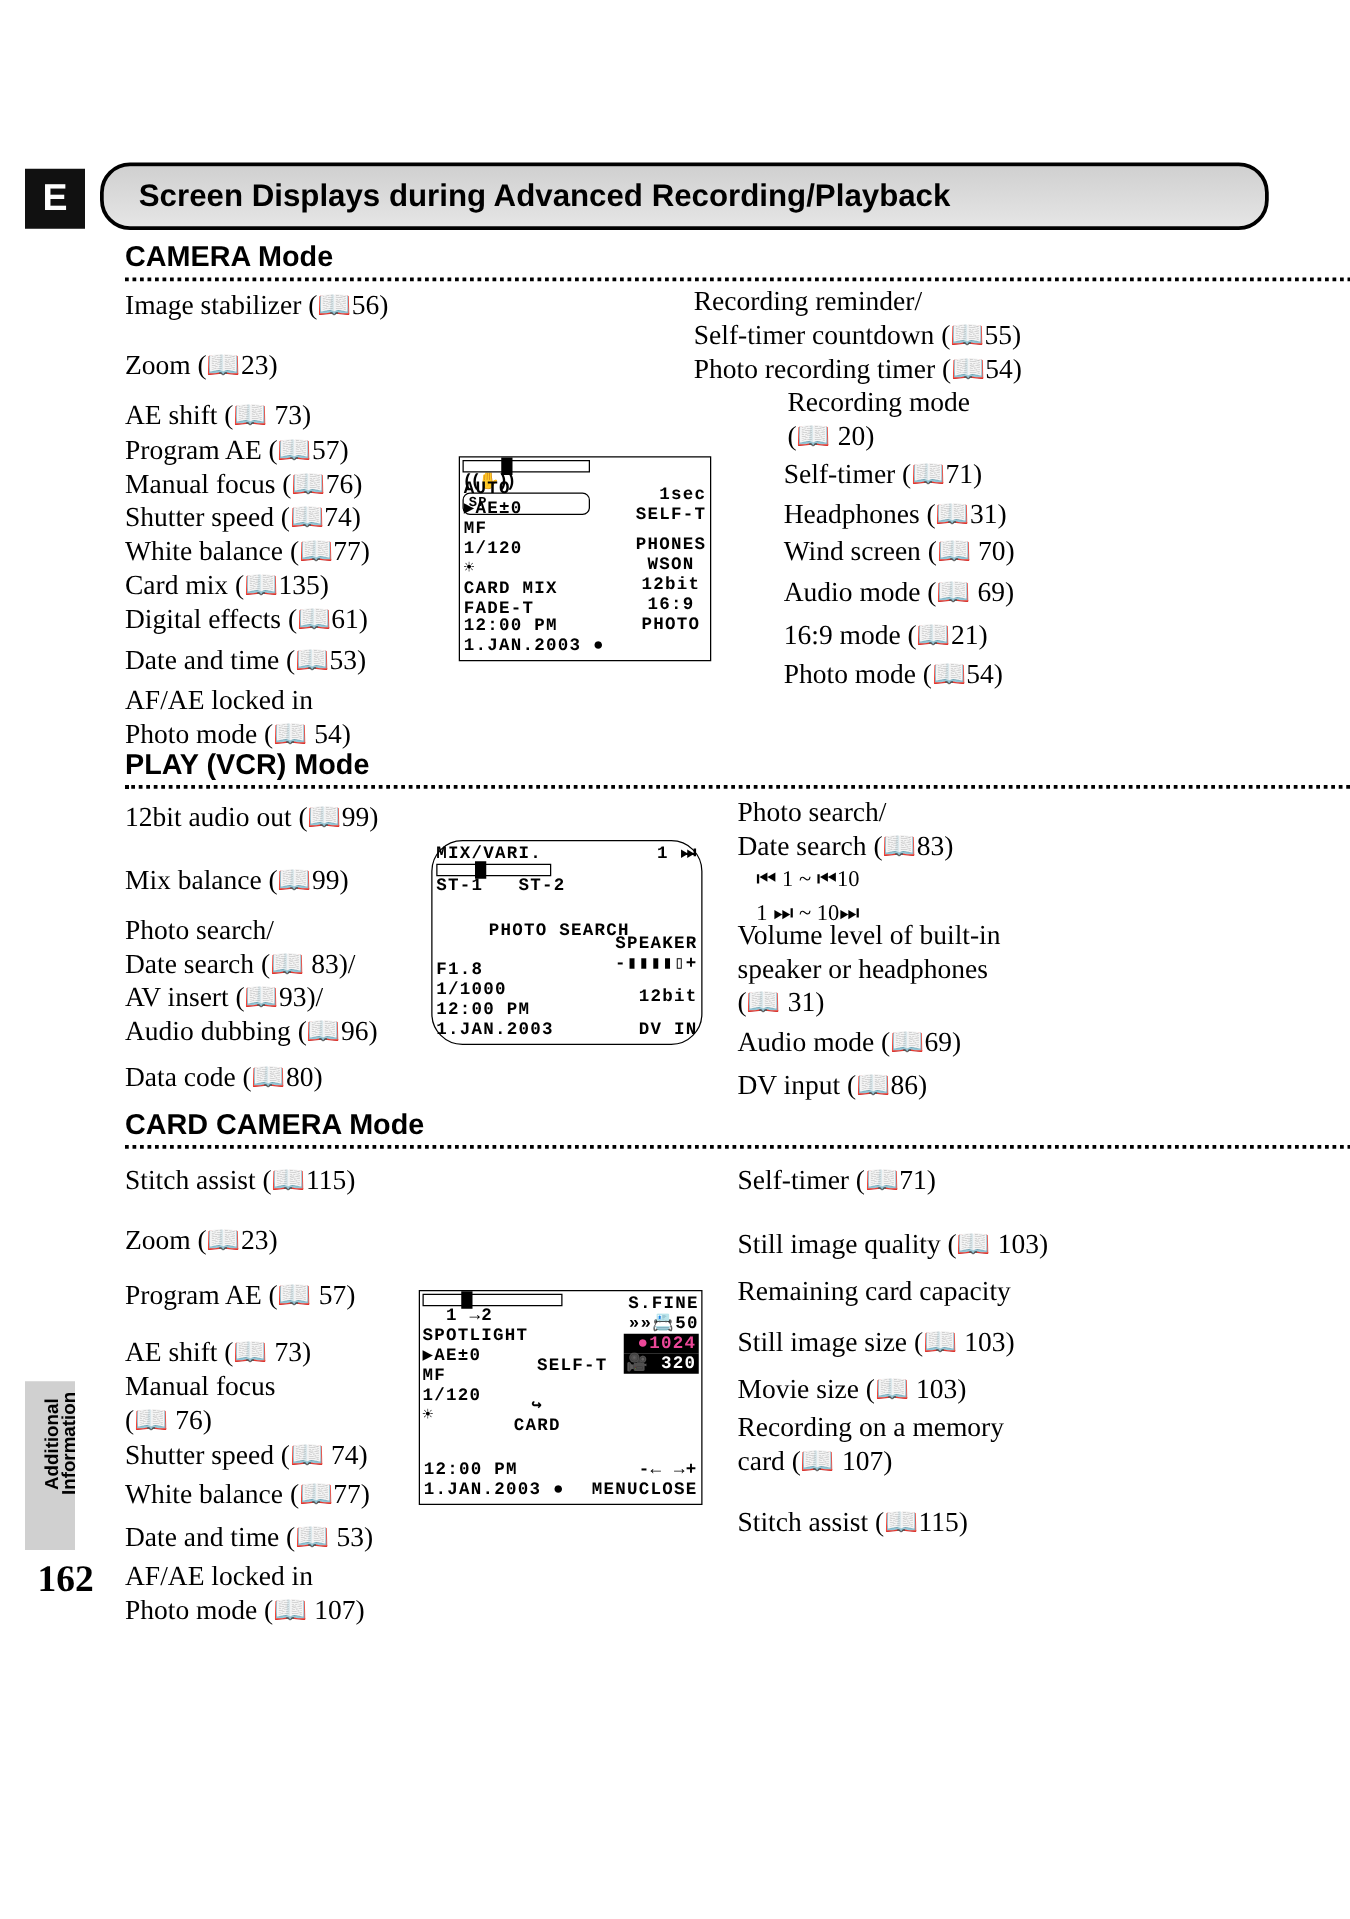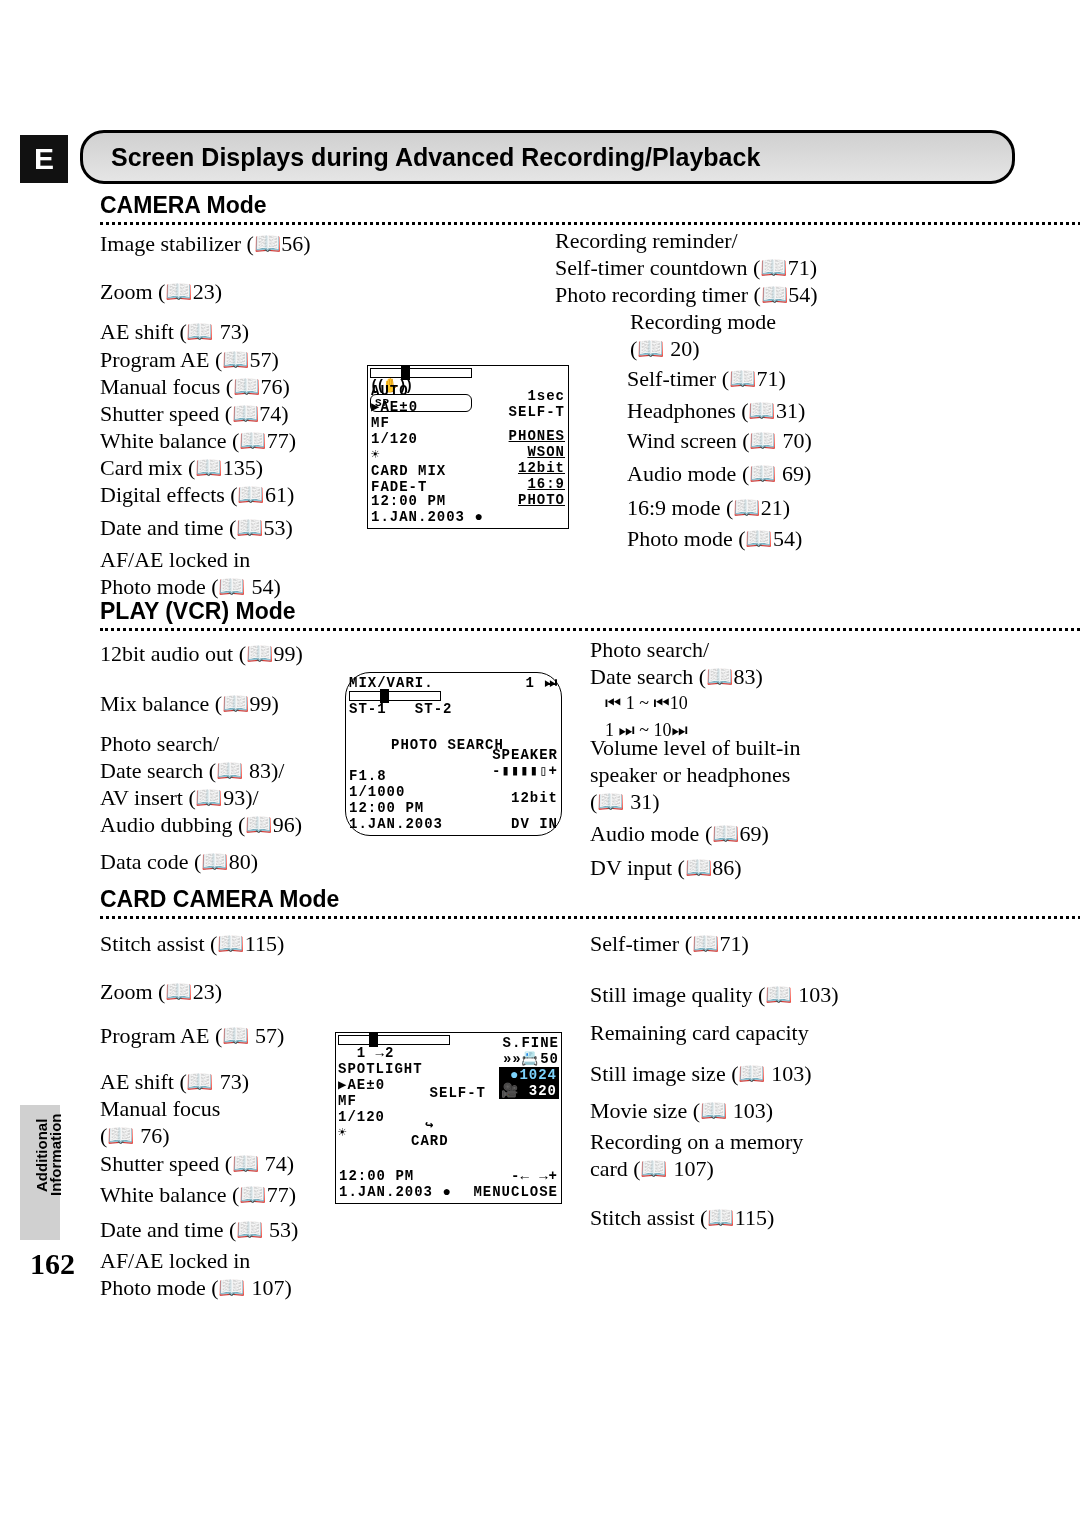--- a/index.html
+++ b/index.html
@@ -127,21 +127,21 @@
 <div class="callout" style="left:100px; top:373px">Manual focus (📖76)</div>
 <div class="callout" style="left:100px; top:400px">Shutter speed (📖74)</div>
 <div class="callout" style="left:100px; top:427px">White balance (📖77)</div>
 <div class="callout" style="left:100px; top:454px">Card mix (📖135)</div>
 <div class="callout" style="left:100px; top:481px">Digital effects (📖61)</div>
 <div class="callout" style="left:100px; top:514px">Date and time (📖53)</div>
 <div class="callout" style="left:100px; top:546px; white-space:pre">AF/AE locked in
 Photo mode (📖 54)</div>
 
 <div class="callout" style="left:555px; top:227px; white-space:pre">Recording reminder/
-Self-timer countdown (📖71)
+Self-timer countdown (📖55)
 Photo recording timer (📖54)</div>
 <div class="callout" style="left:630px; top:308px; white-space:pre">Recording mode
 (📖 20)</div>
 <div class="callout" style="left:627px; top:365px">Self-timer (📖71)</div>
 <div class="callout" style="left:627px; top:397px">Headphones (📖31)</div>
 <div class="callout" style="left:627px; top:427px">Wind screen (📖 70)</div>
 <div class="callout" style="left:627px; top:460px">Audio mode (📖 69)</div>
 <div class="callout" style="left:627px; top:494px">16:9 mode (📖21)</div>
 <div class="callout" style="left:627px; top:525px">Photo mode (📖54)</div>
 
@@ -161,21 +161,21 @@
     <span>FADE-T</span>
   </div>
   <div style="position:absolute; left:3px; bottom:3px;">
     <span>12:00 PM</span>
     <span>1.JAN.2003 ●</span>
   </div>
   <div style="position:absolute; right:3px; top:22px; text-align:right;">
     <span>1sec</span>
     <span>SELF-T</span>
   </div>
-  <div style="position:absolute; right:3px; top:62px; text-align:right;text-decoration:underline;">
+  <div style="position:absolute; right:3px; top:62px; text-align:center;">
     <span>PHONES</span>
     <span>WSON</span>
     <span>12bit</span>
     <span>16:9</span>
     <span>PHOTO</span>
   </div>
 </div>
 
 <div class="mode-title" style="top:598px">PLAY (VCR) Mode</div>
 
@@ -255,21 +255,21 @@
     <span style="display:block;"><span class="zoom-bar" style="width:110px"></span>&nbsp;&nbsp;<span style="display:inline">1 →2</span></span>
     <span>SPOTLIGHT</span>
     <span>▶AE±0</span>
     <span>MF</span>
     <span>1/120</span>
     <span>☀</span>
   </div>
   <div style="position:absolute; right:2px; top:2px; text-align:right;font-family:Liberation Mono, monospace;">
     <span>S.FINE</span>
     <span>»»📇50</span>
-    <span style="background:#000;color:#7dd3fc;padding:0 2px;">●1024</span>
+    <span style="background:#000;color:#ec4899;padding:0 2px;">●1024</span>
     <span style="background:#000;color:#fff;padding:0 2px;">🎥 320</span>
   </div>
   <div style="position:absolute; right:75px; top:52px;">SELF-T</div>
   <div style="position:absolute; left:75px; top:84px; white-space:pre; text-align:center;">↪
 CARD</div>
   <div style="position:absolute; left:3px; bottom:3px;">
     <span>12:00 PM</span>
     <span>1.JAN.2003 ●</span>
   </div>
   <div style="position:absolute; right:3px; bottom:3px; text-align:right; white-space:pre;">-← →+

